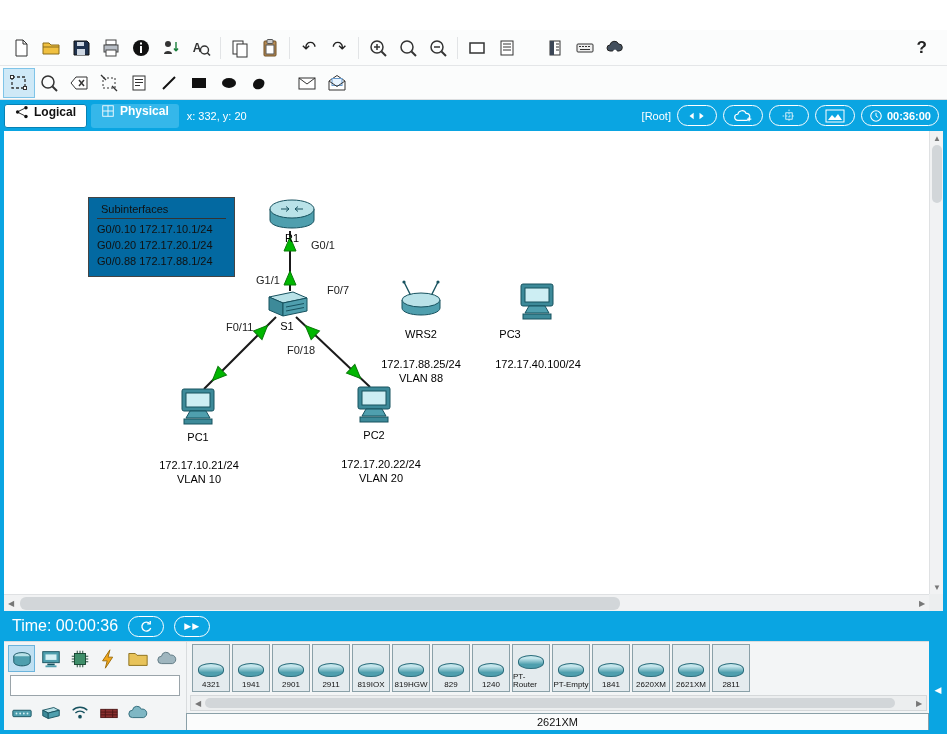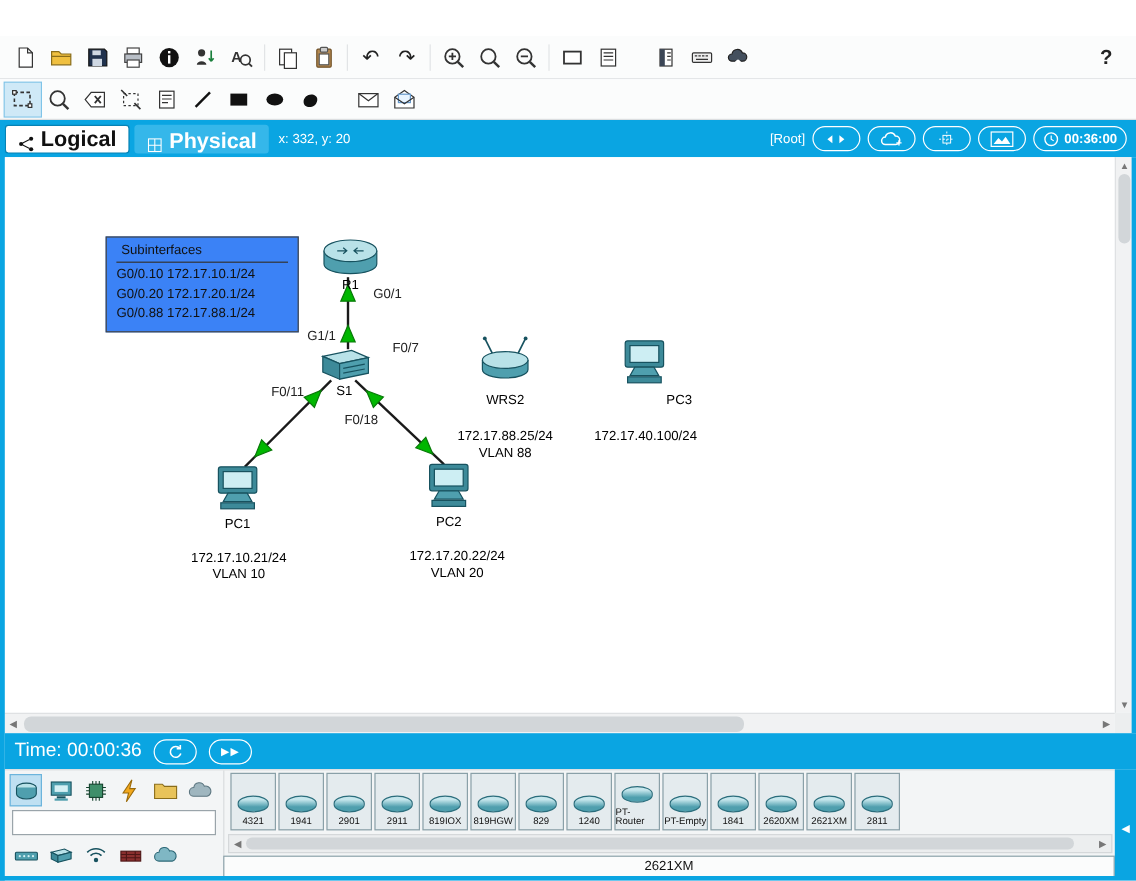--- a/index.html
+++ b/index.html
@@ -31,40 +31,40 @@
   .tbtn.sel { background:#cfe9f7; outline:1px solid #7fc4e8; }
   .glyph { font-size:17px; color:#222; line-height:1; }
   .vsep { width:1px; height:22px; background:#e2e4e6; margin:0 4px; flex:0 0 auto; }
   .tgap { width:18px; flex:0 0 auto; }
   .help-btn { margin-left:auto; margin-right:14px; border:none; background:transparent;
               font-size:17px; font-weight:bold; color:#222; cursor:pointer; }
 
   
   .wsbar { position:absolute; left:0; top:100px; width:947px; height:31px; background:#0aa5e2;
            display:flex; align-items:center; padding:0 4px; color:#fff; }
-  .tab { display:flex; align-items:flex-end; gap:5px; height:24px; padding:0 10px; border-radius:3px;
-         font-size:18px; font-weight:bold; cursor:pointer; flex:0 0 auto; }
+  .tab { display:flex; align-items:flex-start; gap:5px; height:24px; padding:0 10px; border-radius:3px;
+         font-size:12px; font-weight:bold; cursor:pointer; flex:0 0 auto; }
   .tab.logical { background:#fff; color:#111; border:1px solid #0782b4; }
   .tab.physical { background:#35b7ea; color:#fff; margin-left:4px; }
   .coords { font-size:11px; margin-left:8px; color:#fff; }
   .ws-right { margin-left:auto; display:flex; align-items:center; gap:6px; padding-right:4px; }
   .root-label { font-size:11px; color:#fff; }
   .pill { height:21px; min-width:40px; border:1.5px solid #fff; border-radius:11px; background:transparent;
           display:flex; align-items:center; justify-content:center; gap:4px; cursor:pointer; padding:0 7px; }
   .pill svg { display:block; }
   .pill .pill-text { color:#fff; font-size:11px; font-weight:bold;text-align:center; }
 
   
   .canvas { position:absolute; left:4px; top:131px; width:925px; height:463px; background:#fff; overflow:hidden; }
   .links-svg { position:absolute; left:0; top:0; pointer-events:none; }
   .device { position:absolute; cursor:pointer; }
   .devlbl { position:absolute; font-size:11px; color:#000; text-align:center; }
   .iplbl  { position:absolute; font-size:11px; color:#000; text-align:center; width:130px; }
   .portlbl { position:absolute; font-size:11px; color:#222; }
-  .note-box { position:absolute; left:84px; top:66px; width:161px; background:#3b82f6;
+  .note-box { position:absolute; left:84px; top:66px; width:147px; background:#0369a1;
               border:1px solid #444; padding:4px 8px 6px 8px; font-size:11px; color:#111; }
   .note-title { display:block; padding:1px 4px 3px 4px; margin-bottom:3px; border-bottom:1px solid #333; }
   .note-line { display:block; line-height:1.45; }
 
   
   .hscroll { position:absolute; left:4px; top:594px; width:925px; height:17px; background:#f1f2f3;
              border-top:1px solid #dfe1e3; display:flex; align-items:center; }
   .hthumb { position:absolute; left:16px; top:2px; width:600px; height:13px; background:#d2d6d9; border-radius:6px; }
   .vscroll { position:absolute; left:929px; top:131px; width:14px; height:463px; background:#f1f2f3;
              border-left:1px solid #dfe1e3; }
@@ -421,21 +421,21 @@
     <div class="iplbl" style="left:352px; top:241px;">VLAN 88</div>
 
     <div class="device" style="left:511px; top:151px;">
       <svg width="44" height="40" viewBox="0 0 44 40">
         <rect x="6" y="2" width="32" height="22" rx="2" fill="#3d8a99" stroke="#17525f"></rect>
         <rect x="10" y="6" width="24" height="14" fill="#cdeef3" stroke="#17525f"></rect>
         <polygon points="14,24 30,24 34,31 10,31" fill="#4f9fae" stroke="#17525f"></polygon>
         <rect x="8" y="32" width="28" height="5" fill="#3d8a99" stroke="#17525f"></rect>
       </svg>
     </div>
-    <div class="devlbl" style="left:540px; top:197px; width:44px;">PC3</div>
+    <div class="devlbl" style="left:484px; top:197px; width:44px;">PC3</div>
     <div class="iplbl" style="left:469px; top:227px;">172.17.40.100/24</div>
 
     <div class="device" style="left:172px; top:256px;">
       <svg width="44" height="40" viewBox="0 0 44 40">
         <rect x="6" y="2" width="32" height="22" rx="2" fill="#3d8a99" stroke="#17525f"></rect>
         <rect x="10" y="6" width="24" height="14" fill="#cdeef3" stroke="#17525f"></rect>
         <polygon points="14,24 30,24 34,31 10,31" fill="#4f9fae" stroke="#17525f"></polygon>
         <rect x="8" y="32" width="28" height="5" fill="#3d8a99" stroke="#17525f"></rect>
       </svg>
     </div>

